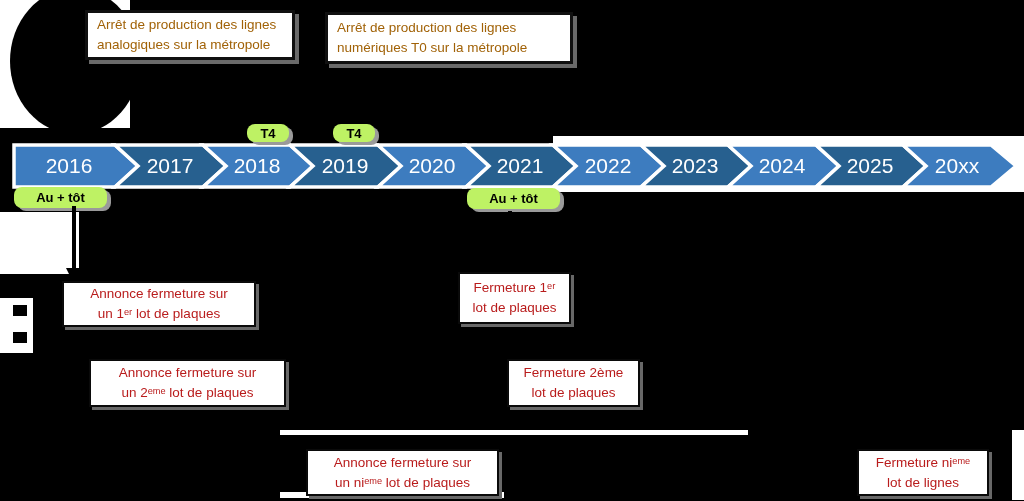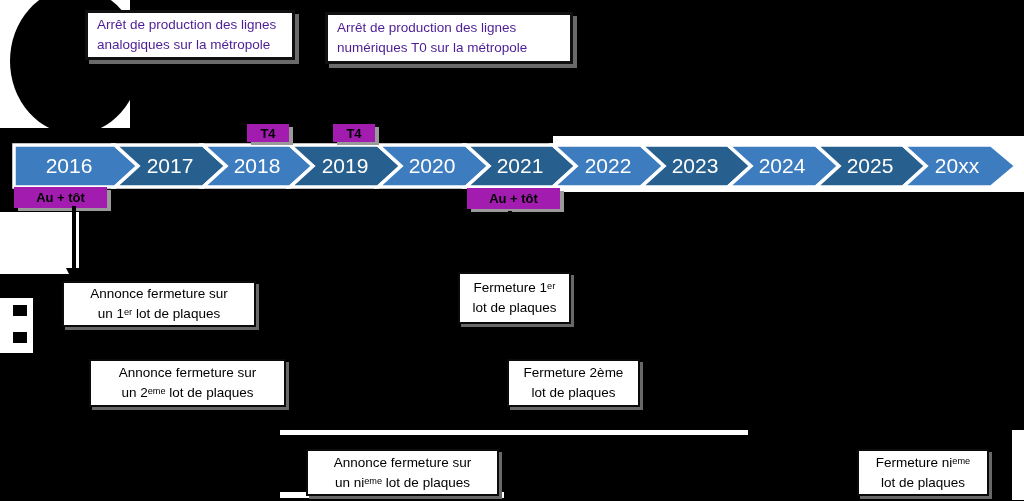--- a/index.html
+++ b/index.html
@@ -5,35 +5,35 @@
   html,body{margin:0;padding:0;background:#000;}
   body{width:1024px;height:501px;position:relative;overflow:hidden;
        font-family:"Liberation Sans","DejaVu Sans",sans-serif;}
   .patch{position:absolute;background:#ffffff;}
   .blob{position:absolute;background:#000;border-radius:50%;}
   .blackbit{position:absolute;background:#000;}
   .title-box{
     position:absolute;background:#fff;border:3px solid #101010;
     box-shadow:4px 4px 0 #6a6a6a;box-sizing:border-box;
     display:flex;align-items:center;padding:12px 9px;
-    font-size:13.5px;line-height:1.5;color:#4c1d95;
+    font-size:13.5px;line-height:1.5;color:#a16207;
     white-space:pre-line;text-align:left;z-index:6;
   }
   .callout{
     position:absolute;background:#fff;border:2px solid #0a0a0a;
     box-shadow:3px 3px 0 #686868;box-sizing:border-box;
     display:flex;align-items:center;justify-content:center;
-    font-size:13.5px;line-height:1.45;color:#000000;
+    font-size:13.5px;line-height:1.45;color:#b91c1c;
     white-space:pre-line;text-align:center;z-index:6;
   }
   .badge{
-    position:absolute;background:#a21caf;color:#000;
+    position:absolute;background:#bef264;color:#000;
     font-weight:bold;font-size:13px;
     display:flex;align-items:center;justify-content:center;
-    box-shadow:4px 3px 0 #9a9a9a;z-index:4;
+    box-shadow:4px 3px 0 #9a9a9a;z-index:4;border-radius:8px;
   }
   svg{position:absolute;left:0;top:0;}
   #timeline-svg{z-index:3;}
   #connector-svg{z-index:5;}
   .chev-light{fill:#3d7cbf;stroke:#ffffff;stroke-width:3.5;}
   .chev-dark{fill:#27608f;stroke:#ffffff;stroke-width:3.5;}
   .year{fill:#ffffff;font-size:21px;text-anchor:middle;
         font-family:"Liberation Sans","DejaVu Sans",sans-serif;}
   .conn{stroke:#000;fill:none;}
   .arrowhead{fill:#000;stroke:none;}
@@ -125,14 +125,14 @@
 <div class="callout" style="left:507px;top:359px;width:133px;height:48px;">
   <span>Fermeture 2ème
 lot de plaques</span>
 </div>
 <div class="callout" style="left:306px;top:449px;width:193px;height:47px;">
   <span>Annonce fermeture sur
 un niᵉᵐᵉ lot de plaques</span>
 </div>
 <div class="callout" style="left:857px;top:449px;width:132px;height:47px;">
   <span>Fermeture niᵉᵐᵉ
-lot de plaques</span>
+lot de lignes</span>
 </div>
 
 </body></html>

